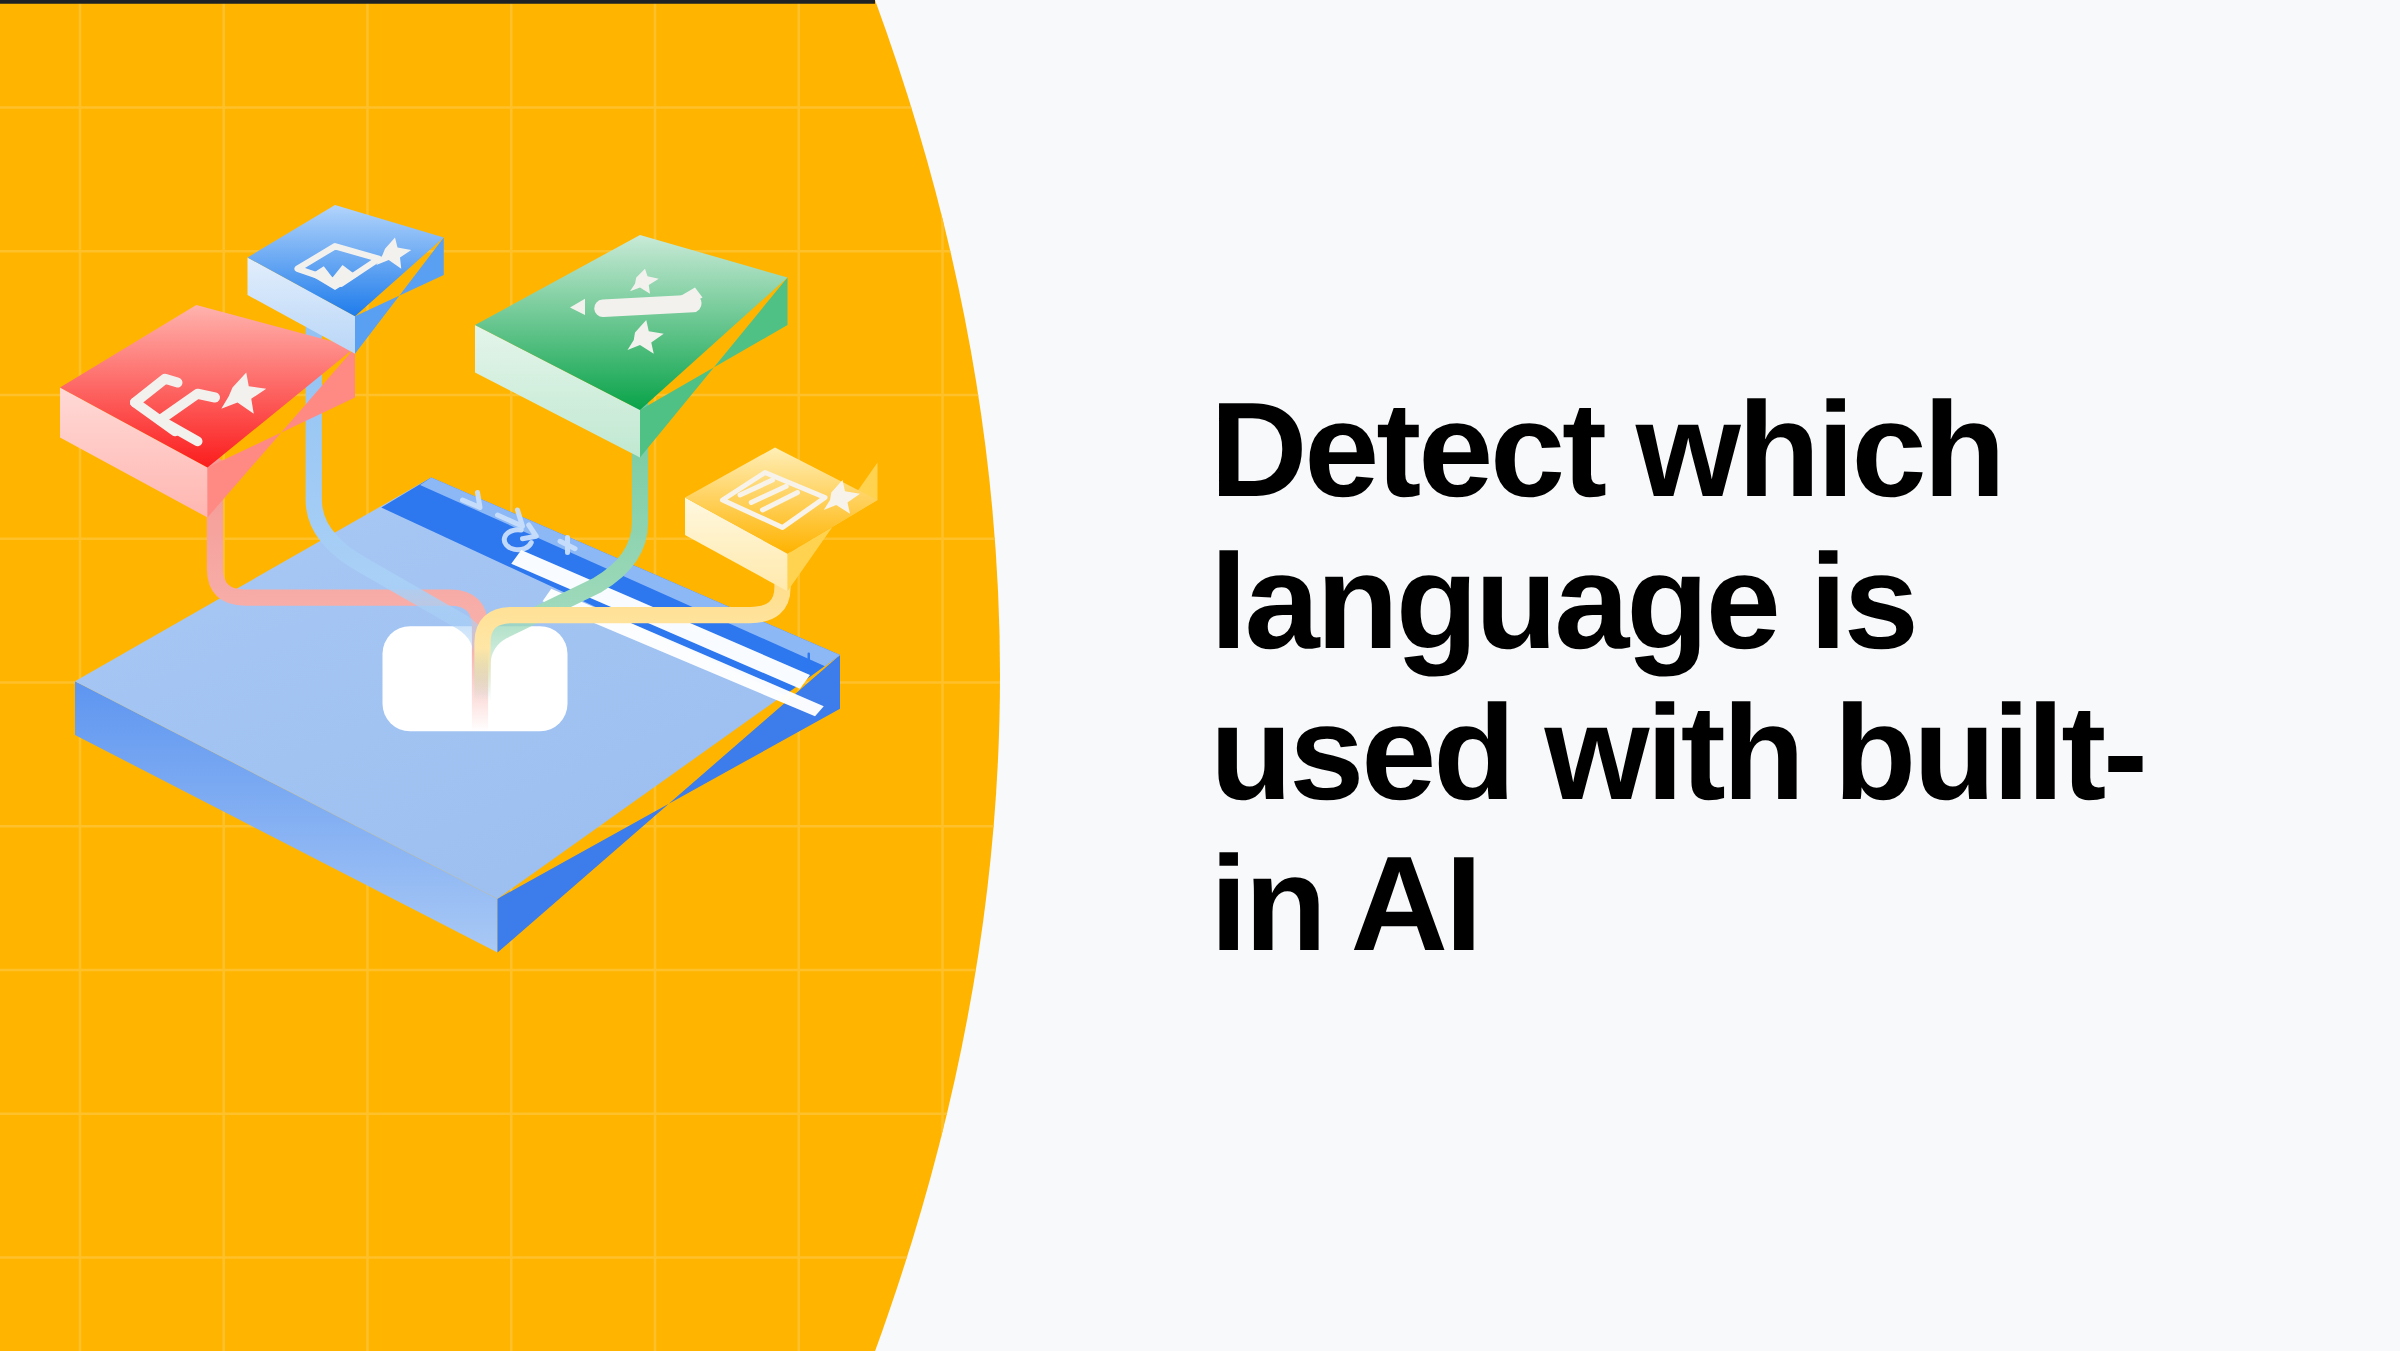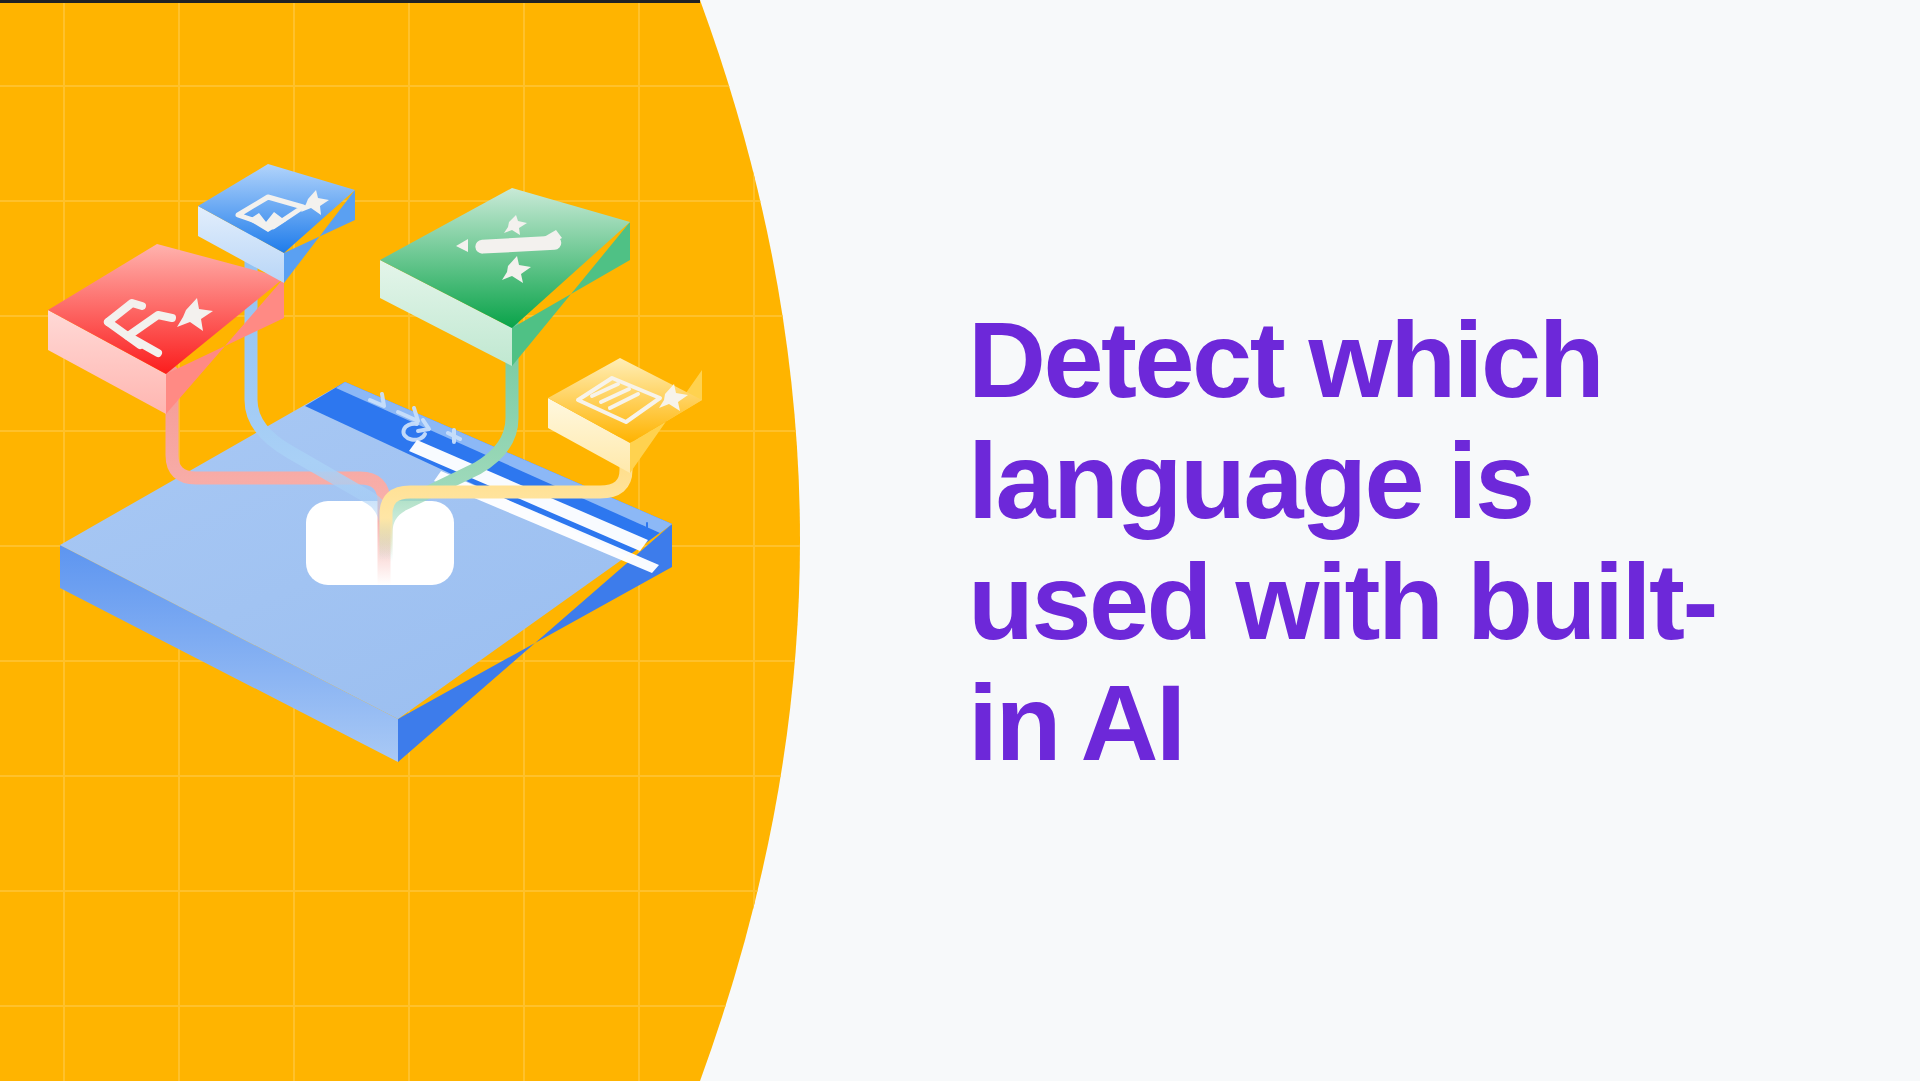--- a/index.html
+++ b/index.html
@@ -60,21 +60,21 @@
     width: 820px;
     z-index: 6;
   }
   #headline {
     margin: 0;
     font-family: "Liberation Sans", sans-serif;
     font-size: 108px;
     line-height: 1.12;
     font-weight: 700;
     letter-spacing: -2.5px;
-    color: #6d28d9;
+    color: #000000;
     word-spacing: -2px;
   }
 </style>
 </head>
 <body>
 
 <div id="stage">
 
   <div id="top-rule"></div>
 

